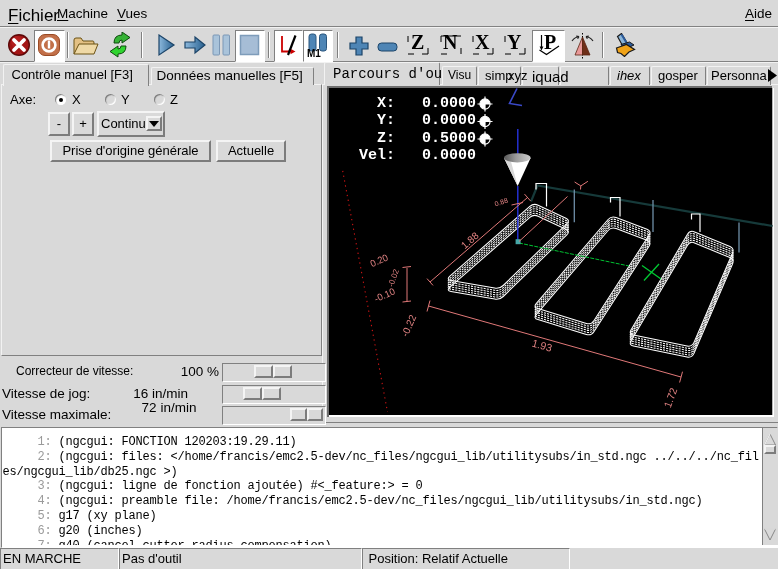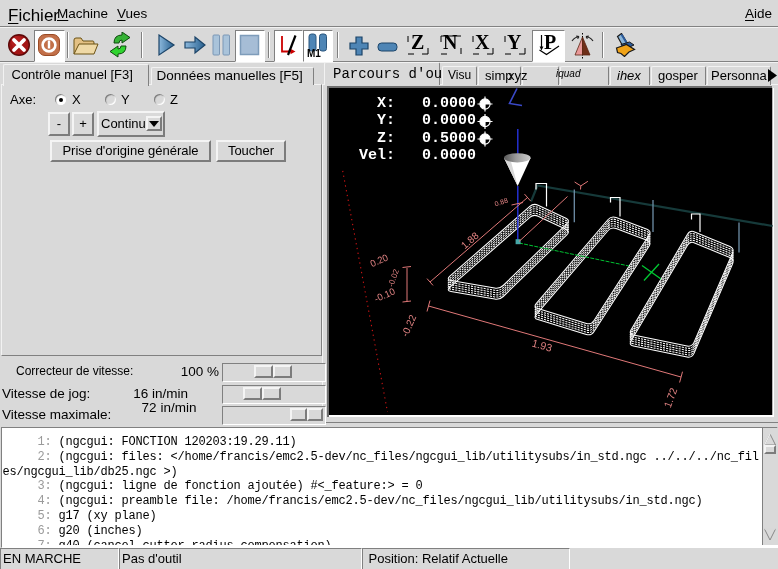--- a/index.html
+++ b/index.html
@@ -172,40 +172,40 @@
 <div class="abs btn" style="left:48px;top:112px;width:22px;height:24px;line-height:19px;">-</div>
 <div class="abs btn" style="left:72px;top:112px;width:22px;height:24px;line-height:19px;">+</div>
 <div class="abs btn" style="left:97px;top:111px;width:68px;height:26px;text-align:left;">
   <span style="position:absolute;left:2px;top:3px;font-size:13px;">Continu</span>
   <span class="abs btn" style="left:47px;top:3px;width:16px;height:15px;"></span>
   <svg style="position:absolute;left:50px;top:8px;" width="10" height="7">
       <path d="M0 0 L10 0 L5 6 Z" fill="#000"></path>
     </svg>
 </div>
 <div class="abs btn" style="left:50px;top:140px;width:161px;height:22px;line-height:17px;font-size:13px;">Prise d'origine générale</div>
-<div class="abs btn" style="left:216px;top:140px;width:70px;height:22px;line-height:17px;font-size:13px;">Toucher</div>
+<div class="abs btn" style="left:216px;top:140px;width:70px;height:22px;line-height:17px;font-size:13px;">Actuelle</div>
 
 <div class="abs" style="left:322px;top:84px;width:455px;height:337px;background:#d9d9d9;
      border-top:1px solid #f2f2f2;border-left:1px solid #f2f2f2;border-right:1px solid #808080;border-bottom:1px solid #808080;"></div>
 
 <div class="abs" style="left:324px;top:62px;width:114px;height:22px;background:#d9d9d9;
      border-top:1px solid #f2f2f2;border-left:1px solid #f2f2f2;border-right:1px solid #808080;border-radius:2px 2px 0 0;"></div>
 <div class="abs" style="left:333px;top:65.5px;font-size:14px;font-family:Liberation Mono, monospace;">Parcours d'outil</div>
 <div class="abs" style="left:442px;top:66px;width:33px;height:18px;background:#d9d9d9;
      border-top:1px solid #f2f2f2;border-left:1px solid #f2f2f2;border-right:1px solid #808080;border-radius:2px 2px 0 0;"></div>
 <div class="abs" style="left:448px;top:68px;font-size:12px;">Visu</div>
 <div class="abs" style="left:478px;top:66px;width:41px;height:18px;background:#d9d9d9;
      border-top:1px solid #f2f2f2;border-left:1px solid #f2f2f2;border-right:1px solid #808080;border-radius:2px 2px 0 0;"></div>
 <div class="abs" style="left:485px;top:68px;font-size:13px;">simp</div>
 <div class="abs" style="left:522px;top:66px;width:35px;height:18px;background:#d9d9d9;
      border-top:1px solid #f2f2f2;border-left:1px solid #f2f2f2;border-right:1px solid #808080;border-radius:2px 2px 0 0;"></div>
 <div class="abs" style="left:508px;top:68px;font-size:13px;">xyz</div>
 <div class="abs" style="left:560px;top:66px;width:47px;height:18px;background:#d9d9d9;
      border-top:1px solid #f2f2f2;border-left:1px solid #f2f2f2;border-right:1px solid #808080;border-radius:2px 2px 0 0;"></div>
-<div class="abs" style="left:556px;top:68px;font-size:10px;font-style:italic;">iquad</div>
+<div class="abs" style="left:532px;top:68px;font-size:15px;">iquad</div>
 <div class="abs" style="left:610px;top:66px;width:38px;height:18px;background:#d9d9d9;
      border-top:1px solid #f2f2f2;border-left:1px solid #f2f2f2;border-right:1px solid #808080;border-radius:2px 2px 0 0;"></div>
 <div class="abs" style="left:617px;top:68px;font-size:13px;font-style:italic;">ihex</div>
 <div class="abs" style="left:651px;top:66px;width:53px;height:18px;background:#d9d9d9;
      border-top:1px solid #f2f2f2;border-left:1px solid #f2f2f2;border-right:1px solid #808080;border-radius:2px 2px 0 0;"></div>
 <div class="abs" style="left:658px;top:68px;font-size:13px;">gosper</div>
 <div class="abs" style="left:707px;top:66px;width:62px;height:18px;background:#d9d9d9;
      border-top:1px solid #f2f2f2;border-left:1px solid #f2f2f2;border-right:1px solid #808080;border-radius:2px 2px 0 0;"></div>
 <div class="abs" style="left:711px;top:68px;font-size:13px;overflow:hidden;width:58px;">Personna</div>
 <svg class="abs" style="left:767px;top:68px;" width="11" height="15">

